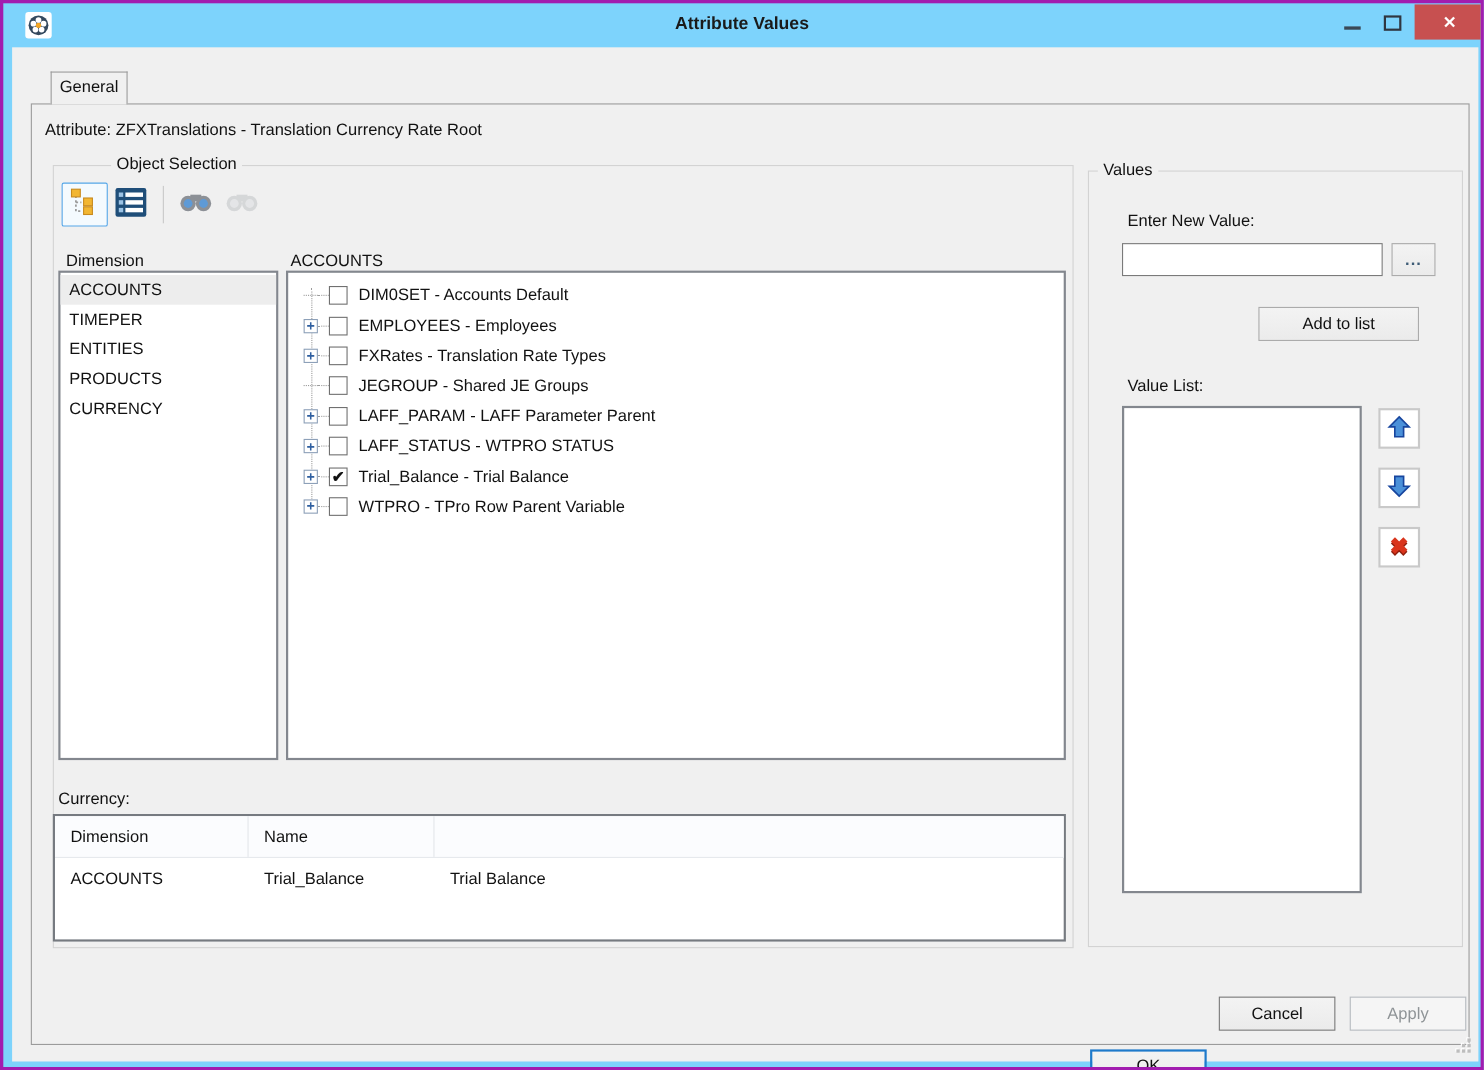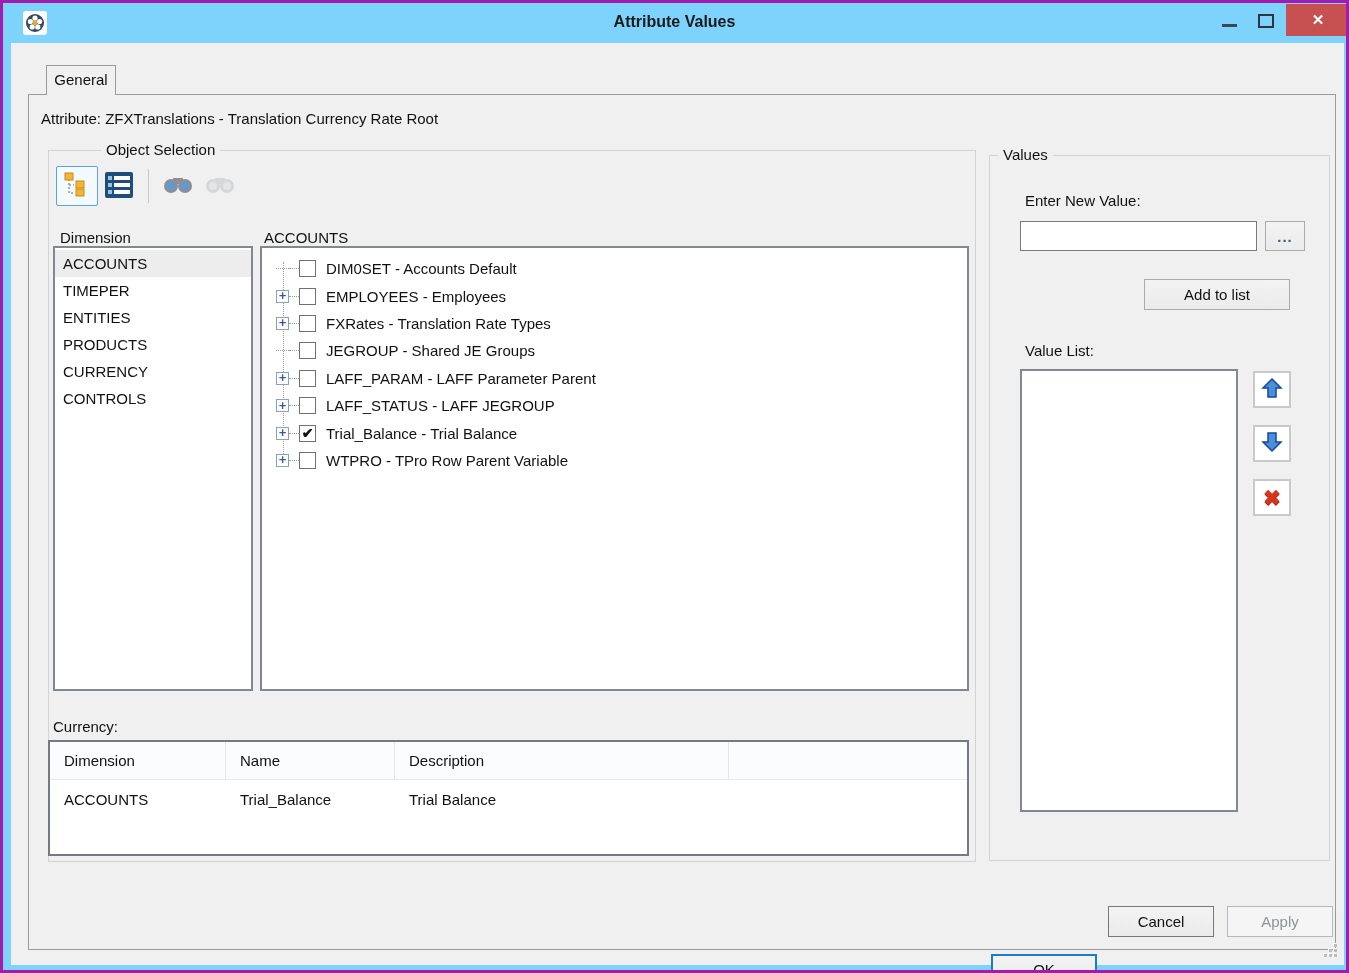--- a/index.html
+++ b/index.html
@@ -181,21 +181,20 @@
 
   <div class="col-label lbl-dimension">Dimension</div>
   <div class="col-label lbl-accounts">ACCOUNTS</div>
 
   <div class="listbox dim-list">
     <div class="dim-item selected">ACCOUNTS</div>
     <div class="dim-item">TIMEPER</div>
     <div class="dim-item">ENTITIES</div>
     <div class="dim-item">PRODUCTS</div>
     <div class="dim-item">CURRENCY</div>
-    <div class="dim-item">CONTROLS</div>
   </div>
 
   <div class="listbox tree">
     <div class="trunk"></div>
 
     <div class="trow">
       <span class="exp-slot"></span>
         <span class="stub"></span>
       <span class="cb"></span>
       <span class="tlabel">DIM0SET - Accounts Default</span>
@@ -229,21 +228,21 @@
         <span class="stub"></span>
       <span class="cb"></span>
       <span class="tlabel">LAFF_PARAM - LAFF Parameter Parent</span>
     </div>
     <div class="trow has-expander">
       <span class="exp-slot">
           <span class="plus">+</span>
         </span>
         <span class="stub"></span>
       <span class="cb"></span>
-      <span class="tlabel">LAFF_STATUS - LAFF JEGROUP</span>
+      <span class="tlabel">LAFF_STATUS - WTPRO STATUS</span>
     </div>
     <div class="trow has-expander checked">
       <span class="exp-slot">
           <span class="plus">+</span>
         </span>
         <span class="stub"></span>
       <span class="cb">
           <span class="check">✔</span>
         </span>
       <span class="tlabel">Trial_Balance - Trial Balance</span>
@@ -256,21 +255,20 @@
       <span class="cb"></span>
       <span class="tlabel">WTPRO - TPro Row Parent Variable</span>
     </div>
   </div>
 
   <div class="col-label lbl-summary">Currency:</div>
   <div class="summary-table">
     <div class="sum-grid sum-head">
       <div>Dimension</div>
       <div>Name</div>
-      <div>Description</div>
       <div></div>
     </div>
     <div class="sum-grid sum-row">
       <div>ACCOUNTS</div>
       <div>Trial_Balance</div>
       <div>Trial Balance</div>
       <div></div>
     </div>
   </div>
 

